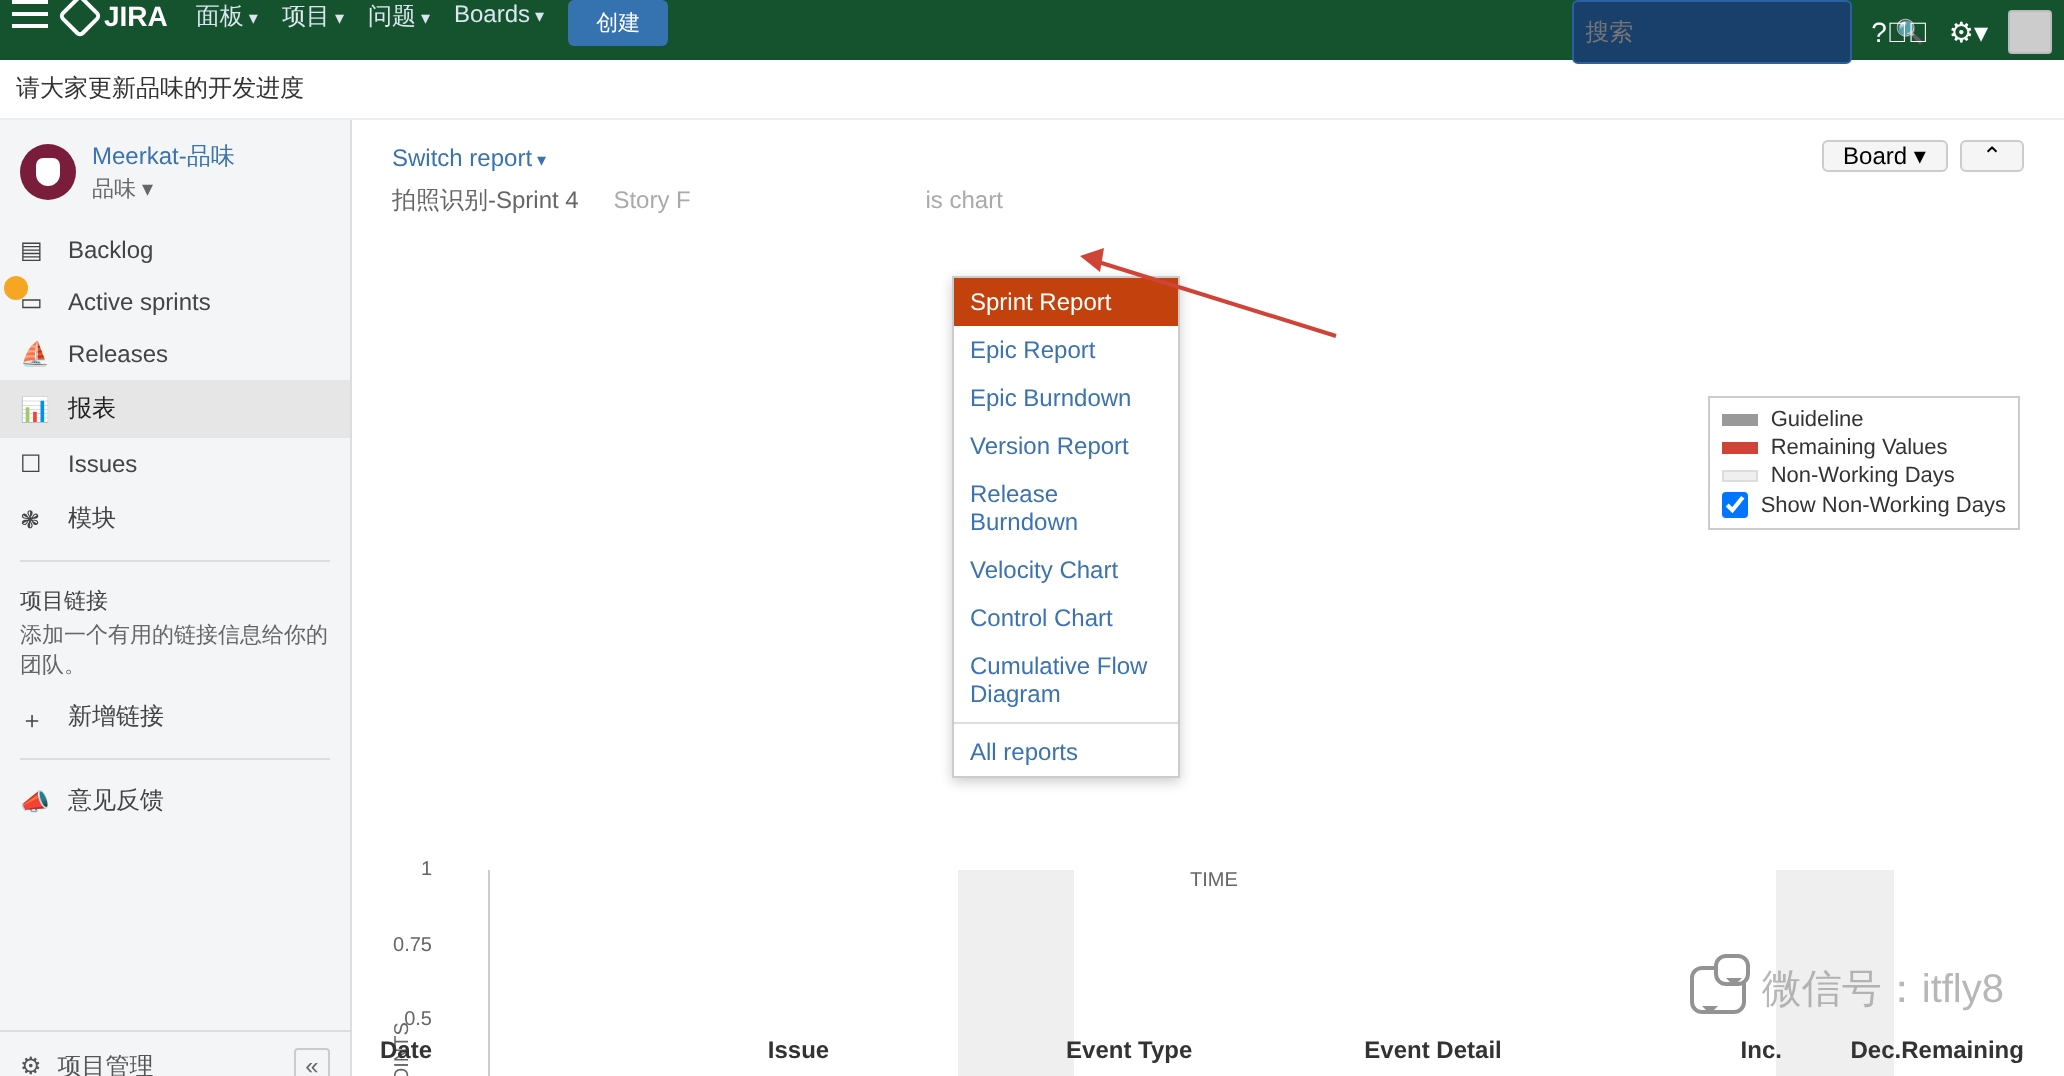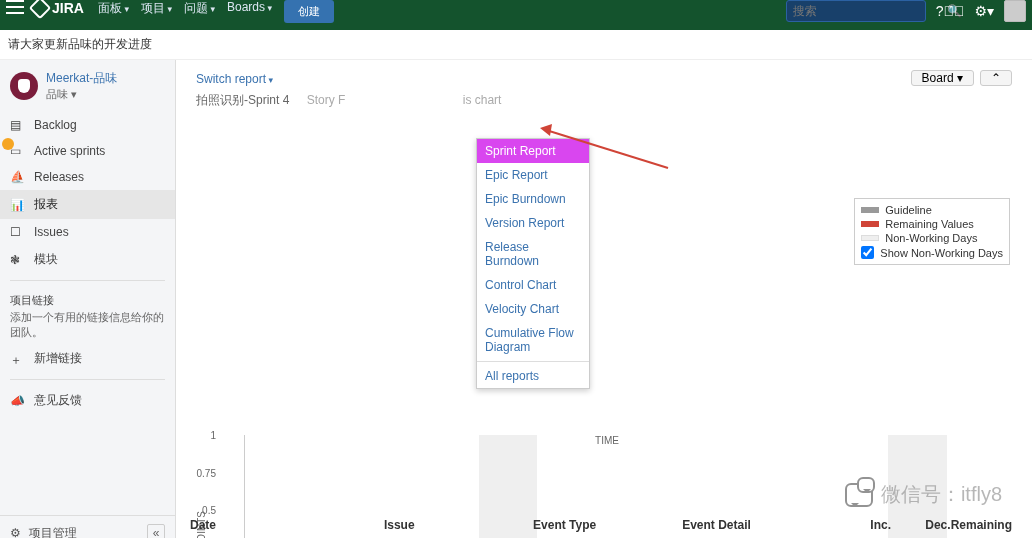--- a/index.html
+++ b/index.html
@@ -7,21 +7,21 @@
   
   .topnav{height:30px;background:#14532d;color:#fff;display:flex;align-items:flex-start;padding:0 6px}
   .topnav .ham{width:18px;height:14px;display:flex;flex-direction:column;justify-content:space-between;margin-right:8px;cursor:pointer}
   .topnav .ham span{height:2px;background:#fff}
   .logo{font-weight:bold;font-size:14px;margin-right:14px;display:flex;align-items:center}
   .logo::before{content:"";width:12px;height:12px;border:2px solid #fff;border-radius:3px;transform:rotate(45deg);margin-right:4px}
   .nav-item{color:#dce6f2;margin-right:12px;font-size:12px;cursor:pointer}
   .nav-item::after{content:" ▾";font-size:9px}
   .create-btn{background:#3572b0;color:#fff;border:none;padding:4px 14px;border-radius:3px;font-size:11px;cursor:pointer}
   .nav-right{margin-left:auto;display:flex;align-items:center;gap:10px}
-  .search{background:#18406a;border:1px solid #2b61a2;border-radius:3px;height:22px;width:140px;display:flex;align-items:center;padding:0 6px;color:#ccc}
+  .search{background:#18406a;border:1px solid #2b61a2;border-radius:3px;height:32px;width:140px;display:flex;align-items:center;padding:0 6px;color:#ccc}
   .search input{background:transparent;border:none;color:#fff;flex:1;outline:none;font-size:12px}
   .icon-btn{color:#fff;font-size:14px;cursor:pointer}
   .avatar{width:22px;height:22px;background:#ccc;border:1px solid #bbb;border-radius:2px}
   
   .announce{font-size:12px;color:#333;padding:6px 8px;border-bottom:1px solid #eee}
   
   .layout{display:flex;height:calc(100% - 48px)}
   .sidebar{width:176px;border-right:1px solid #ddd;background:#f4f5f7;display:flex;flex-direction:column;position:relative}
   .proj{display:flex;align-items:center;padding:10px 10px}
   .proj .icn{width:28px;height:28px;border-radius:50%;background:#7a1d3b;display:flex;align-items:center;justify-content:center;margin-right:8px}
@@ -44,21 +44,21 @@
   h1{font-size:20px;font-weight:normal;color:#333}
   .switch{color:#3b73af;font-size:12px;cursor:pointer}
   .switch::after{content:" ▾";font-size:9px}
   .top-right{position:absolute;right:20px;top:10px;display:flex;gap:6px}
   .btn{border:1px solid #ccc;background:#f5f5f5;border-radius:3px;padding:0 10px;font-size:12px;cursor:pointer}
   .meta-row{margin-top:6px;color:#666;font-size:12px}
   .meta-row span{margin-right:14px}
   
   .dropdown{position:absolute;top:78px;left:300px;width:114px;background:#fff;border:1px solid #ccc;box-shadow:0 2px 6px rgba(0,0,0,.2);z-index:10}
   .dropdown div{padding:5px 8px;font-size:12px;color:#3b73af;cursor:pointer}
-  .dropdown div.sel{background:#d946ef;color:#fff}
+  .dropdown div.sel{background:#c2410c;color:#fff}
   .dropdown .div{border-top:1px solid #ddd;margin:2px 0;padding:0;height:0}
   
   .arrow{position:absolute;top:58px;left:362px;z-index:11;pointer-events:none}
   
   .chart-wrap{position:relative;margin-top:22px;margin-left:6px}
   .ylabel{position:absolute;left:-6px;top:150px;transform:rotate(-90deg);transform-origin:left top;font-size:10px;color:#666}
   .yaxis{position:absolute;left:18px;top:0}
   .ytick{position:absolute;right:4px;font-size:10px;color:#666;transform:translateY(-50%)}
   .plot{position:absolute;left:42px;top:0;right:0;height:300px;border-left:1px solid #ccc;border-bottom:1px solid #ccc}
   .nonwork{position:absolute;top:0;bottom:0;background:#efefef}
@@ -179,22 +179,22 @@
       <span style="color:#aaa">Story F</span>
       <span style="color:#aaa;margin-left:100px">is chart</span>
     </div>
 
     <div class="dropdown" id="dropdown">
         <div class="sel">Sprint Report</div>
         <div>Epic Report</div>
         <div>Epic Burndown</div>
         <div>Version Report</div>
         <div>Release Burndown</div>
+        <div>Velocity Chart</div>
         <div>Control Chart</div>
-        <div>Velocity Chart</div>
         <div>Cumulative Flow Diagram</div>
         <div class="div"></div>
         <div>All reports</div>
       </div>
 
     <svg class="arrow" width="140" height="60">
       <line x1="8" y1="12" x2="130" y2="50" stroke="#d04437" stroke-width="2"></line>
       <polygon points="2,10 14,6 12,18" fill="#d04437"></polygon>
     </svg>
 

